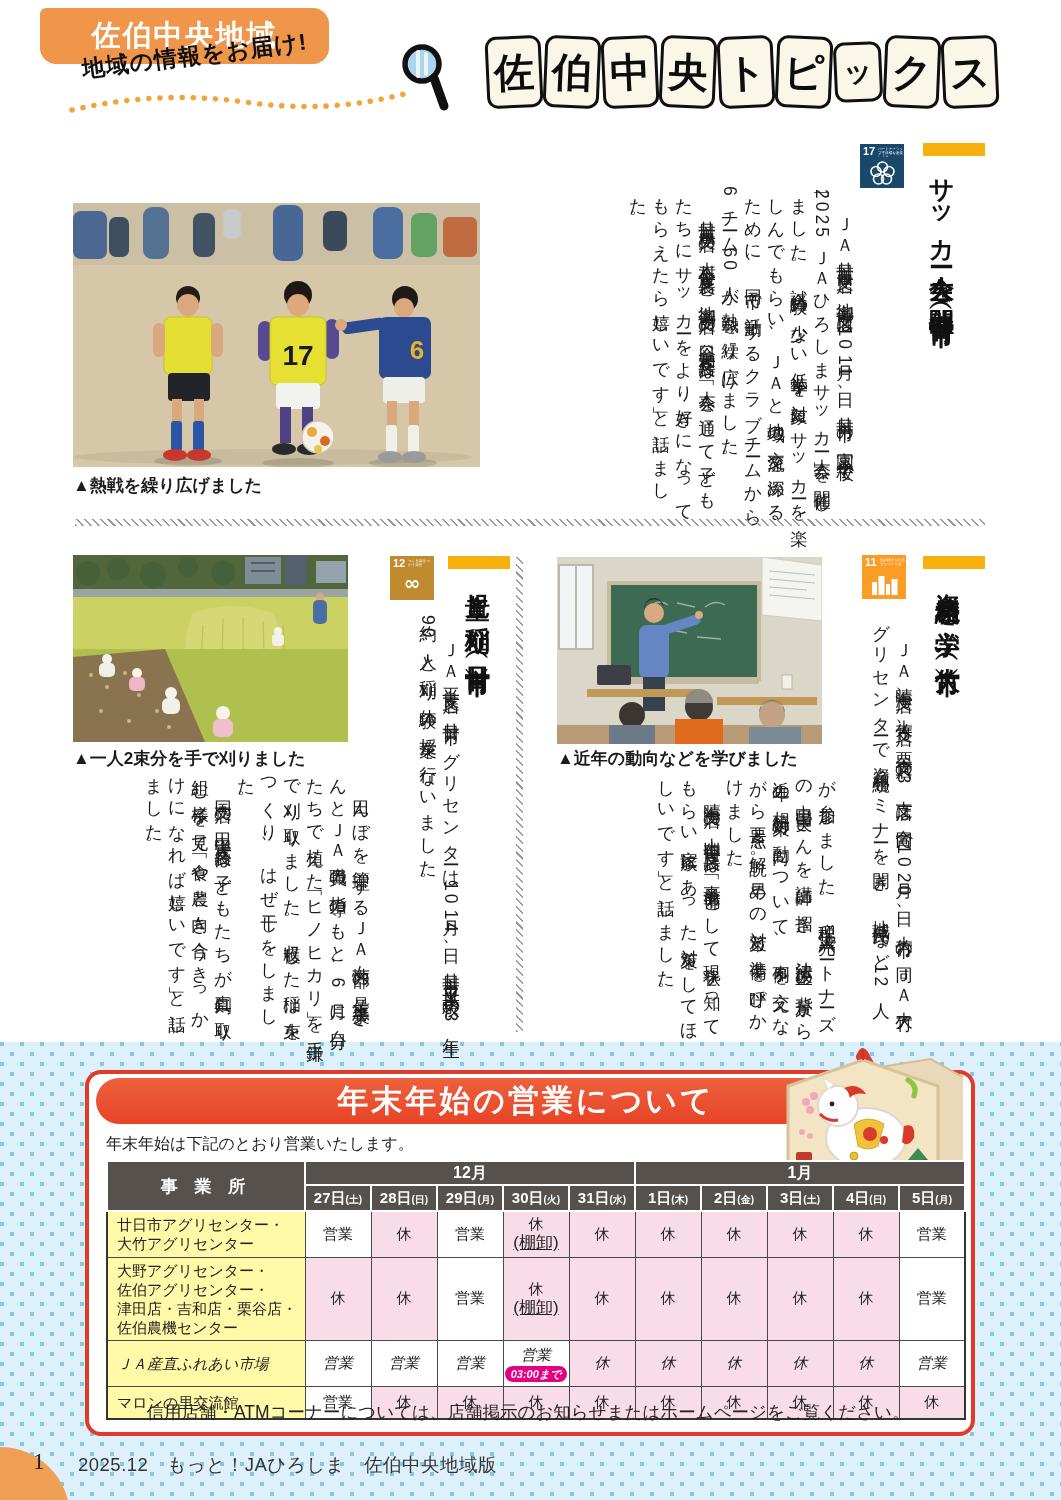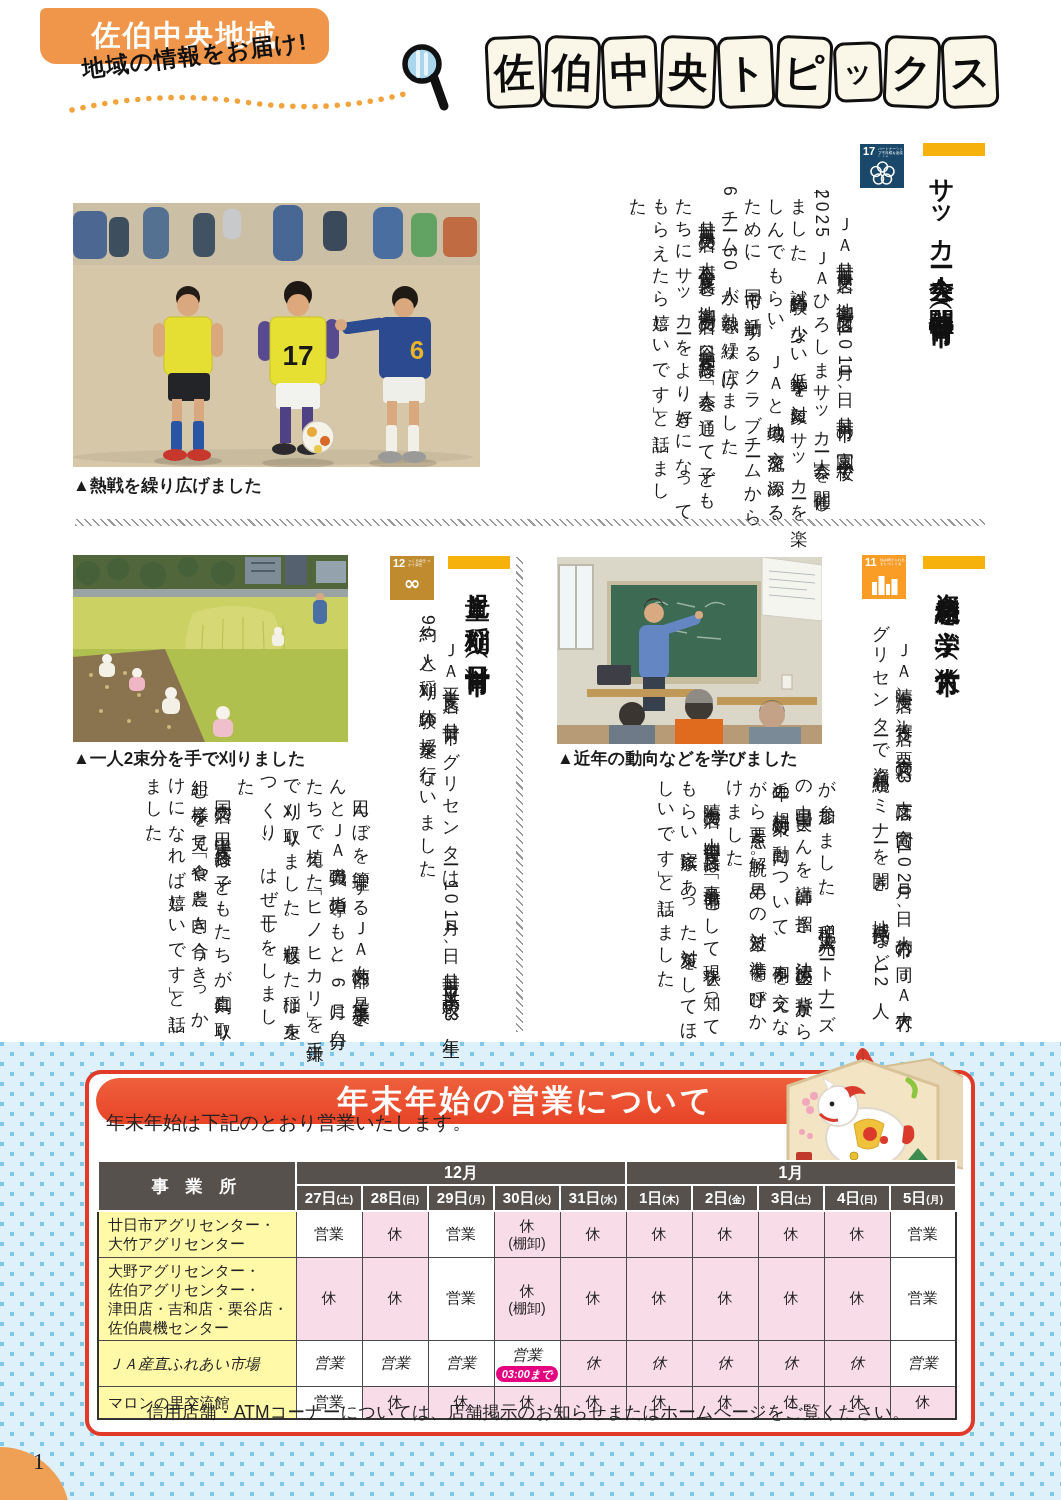--- a/index.html
+++ b/index.html
@@ -33,37 +33,37 @@
 
   
   .polka{left:0;top:1042px;width:1061px;height:458px;background-color:#DEF0F9;
     background-image:radial-gradient(#7FC8EA 2.3px,transparent 2.5px),radial-gradient(#7FC8EA 2.3px,transparent 2.5px);
     background-size:20px 20px;background-position:2px 2px,12px 12px;}
   .biz-box{left:85px;top:1070px;width:882px;height:358px;background:#fff;
     border:4px solid #E23A28;border-radius:16px;}
   .biz-bar{left:96px;top:1078px;width:860px;height:46px;border-radius:23px;
     background:linear-gradient(#EE603D,#E74427);color:#fff;font-size:31px;font-weight:900;
     letter-spacing:3px;display:flex;align-items:center;justify-content:center;}
-  .biz-intro{left:106px;top:1110px;font-size:19px;color:#222;}
-  .biz-table-wrap{left:97px;top:1160px;}
+  .biz-intro{left:106px;top:1134px;font-size:16px;color:#222;}
+  .biz-table-wrap{left:106px;top:1160px;}
   table.biz{border-collapse:collapse;border:2.5px solid #333;table-layout:fixed;}
   table.biz thead th{background:#56514D;color:#fff;border:2.5px solid #fff;font-weight:700;padding:0;}
   th.office{font-size:17px;letter-spacing:6px;}
   th.month{font-size:16px;height:22px;}
   th.date{font-size:15px;height:24px;white-space:nowrap;}
   th.date .wd{font-size:10px;}
   table.biz tbody td{border:1.5px solid #4a4a4a;text-align:center;font-size:15px;color:#222;padding:0;}
   table.biz tbody tr:nth-child(1){height:46px;}
   table.biz tbody tr:nth-child(2){height:78px;}
   table.biz tbody tr:nth-child(3){height:46px;font-style:italic;}
   table.biz tbody tr:nth-child(4){height:32px;}
   td.office-label{background:#FFF9A8;text-align:left !important;padding:3px 4px 3px 9px !important;
     font-size:15px;line-height:1.28;white-space:pre-line;}
   td.closed{background:#F8DCE7;}
-  .sub{display:block;font-size:14px;line-height:1.1;}
+  .sub{display:block;font-size:17px;line-height:1.1;text-decoration:underline;}
   .badge{display:block;background:#E4007F;color:#fff;font-size:11px;font-weight:bold;
     border-radius:9px;padding:1px 6px;line-height:1.3;width:fit-content;margin:1px auto 0;}
   .biz-note{left:97px;top:1400px;width:862px;text-align:center;font-size:17.5px;color:#222;}
 
   
   .corner{left:-70px;top:1447px;width:140px;height:140px;border-radius:50%;background:#F0A055;}
   .page-num{left:33px;top:1449px;font-family:"Liberation Serif","DejaVu Serif",serif;font-size:23px;color:#222;}
   .issue{left:78px;top:1452px;font-size:18.5px;color:#333;letter-spacing:.5px;}
 </style>
 </head>
@@ -484,14 +484,15 @@
               <td class="closed"><span>休</span></td>
             </tr>
           </tbody>
         </table>
     </div>
     <div class="abs biz-note">信用店舗・ATMコーナーについては、店舗掲示のお知らせまたはホームページをご覧ください。</div>
   </section>
 
   <div class="abs corner"></div>
   <div class="abs page-num">1</div>
+  <div class="abs issue">2025.12　もっと！JAひろしま　佐伯中央地域版</div>
 
 </div>
 
 </body></html>

